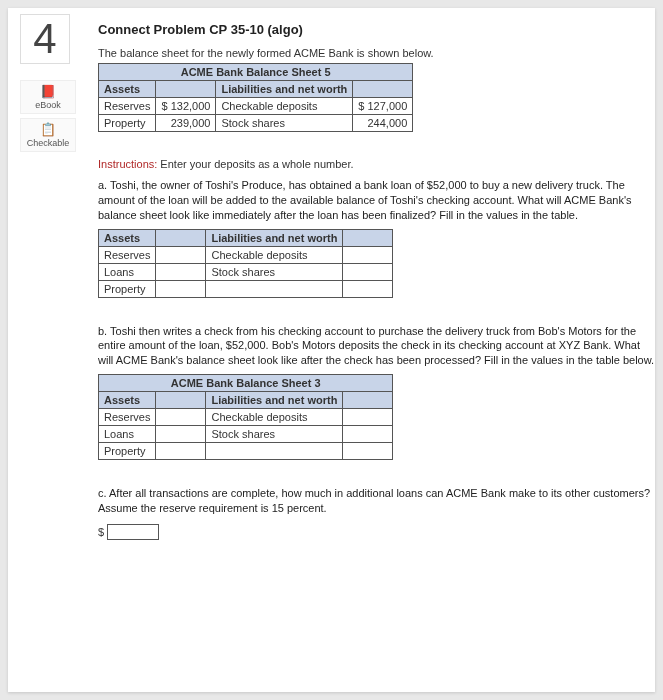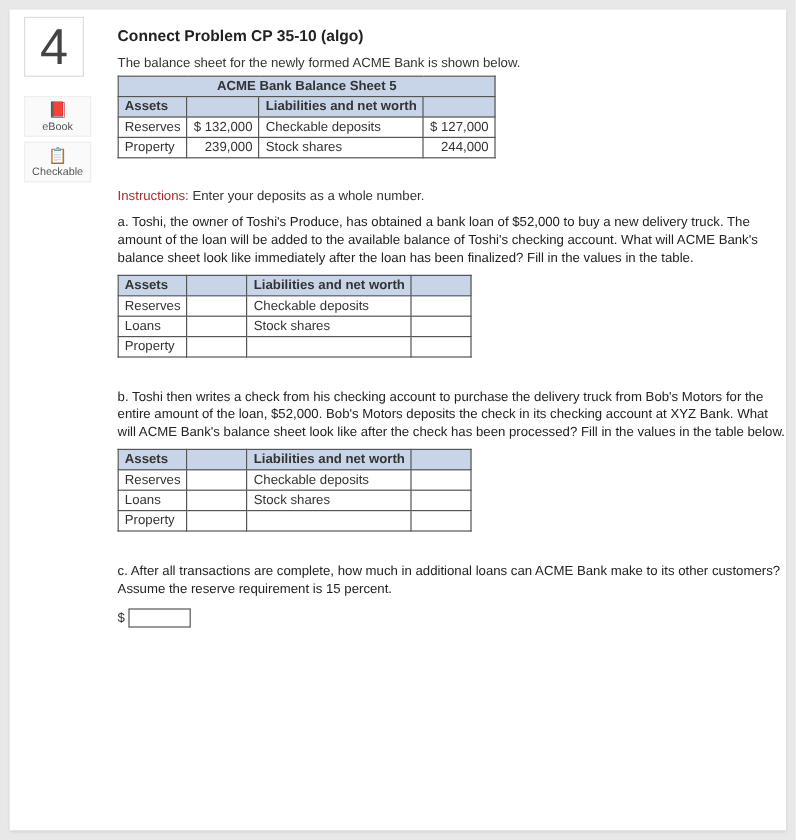--- a/index.html
+++ b/index.html
@@ -211,20 +211,23 @@
       </tr>
     </tbody>
       </table>
 
     <div class="spacer"></div>
 
     <div class="qtext">b. Toshi then writes a check from his checking account to purchase the delivery truck from Bob's Motors for the entire amount of the loan, $52,000. Bob's Motors deposits the check in its checking account at XYZ Bank. What will ACME Bank's balance sheet look like after the check has been processed? Fill in the values in the table below.</div>
 
     <table class="bs">
       <tbody>
+          <tr>
+            <td class="hdr" colspan="4">ACME Bank Balance Sheet 3</td>
+          </tr>
       <tr>
         <td class="subhdr">Assets</td>
         <td class="subhdr"></td>
         <td class="subhdr">Liabilities and net worth</td>
         <td class="subhdr"></td>
       </tr>
       <tr>
         <td>Reserves</td>
         <td class="inputcell"></td>
         <td>Checkable deposits</td>

